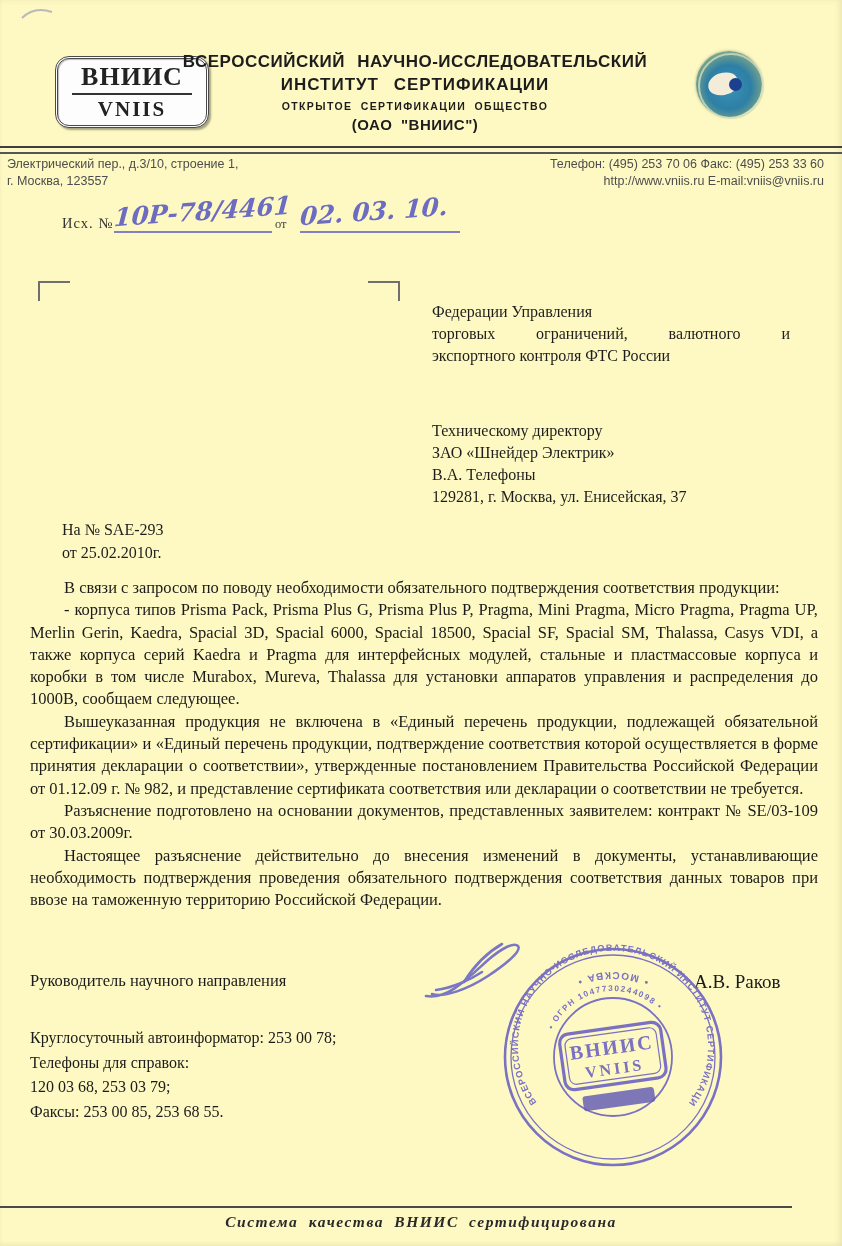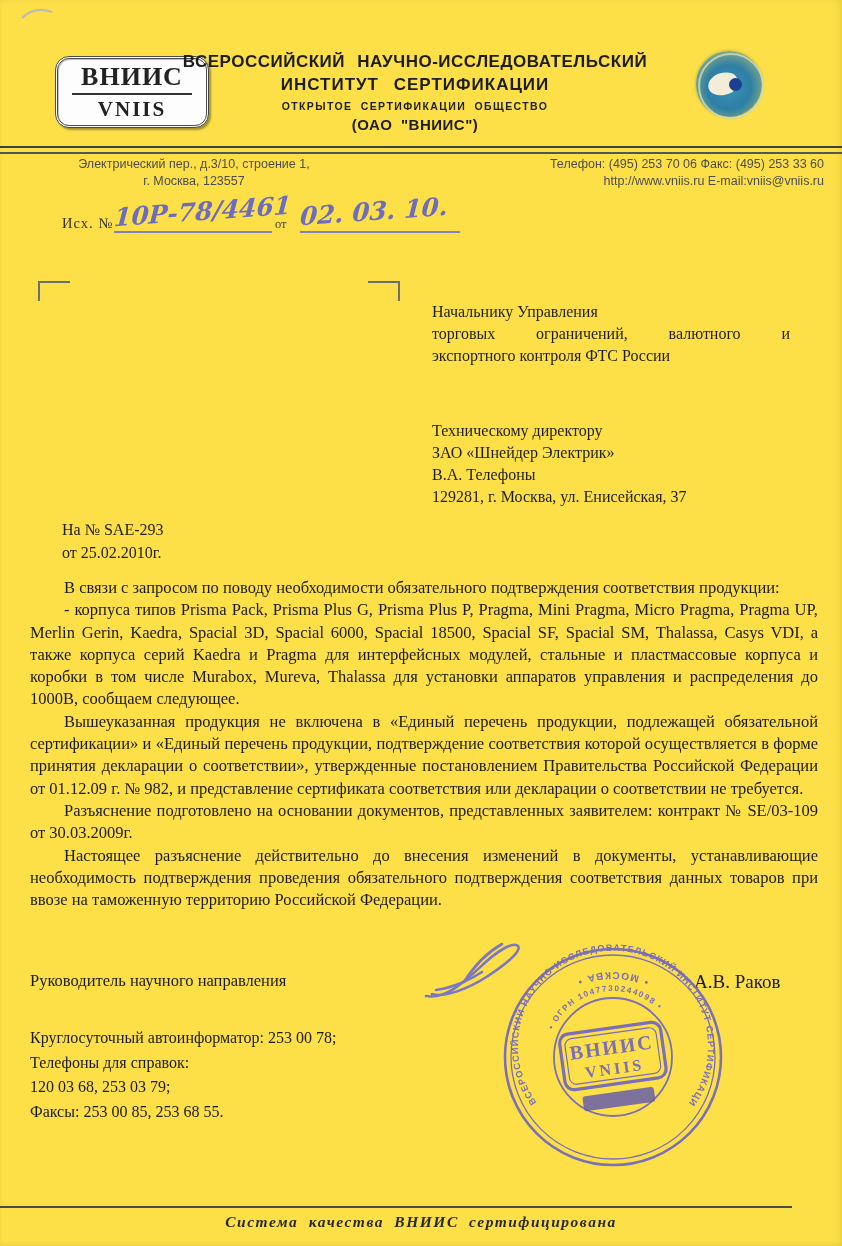--- a/index.html
+++ b/index.html
@@ -1,18 +1,18 @@
 <!DOCTYPE html>
 <html><head>
 <meta charset="utf-8">
 <style>
   html,body{margin:0;padding:0;background:#e8e8e8;}
   .page{
     position:relative;width:842px;height:1246px;margin:0 auto;
-    background:#fde047;overflow:hidden;
+    background:#fef9c3;overflow:hidden;
     font-family:"Liberation Serif", serif;color:#1c1c1c;
     box-shadow:inset -3px 0 6px rgba(0,0,0,.06), inset 0 -2px 4px rgba(0,0,0,.04);
   }
   .abs{position:absolute;}
 
   
   .logo{
     left:55px;top:56px;width:148px;height:66px;
     border:3px double #4a4a4a;border-radius:14px;
     box-shadow:2px 2px 2px rgba(0,0,0,.35), inset 1px 1px 1px rgba(0,0,0,.25);
@@ -32,21 +32,21 @@
     background:radial-gradient(circle at 50% 55%, #3a93b5 0%, #2e7fa5 45%, #79a58b 72%, #cfd8c0 88%, #f2f2ea 100%);
     box-shadow:0 0 3px rgba(60,90,60,.5);}
   .emblem .blob{position:absolute;left:12px;top:22px;width:30px;height:22px;border-radius:55% 45% 50% 50%;
     background:#f3ecd8;transform:rotate(-12deg);}
   .emblem .dot{position:absolute;left:33px;top:27px;width:13px;height:13px;border-radius:50%;background:#1d3f8f;}
   .emblem .rim{position:absolute;left:2px;top:2px;width:62px;height:62px;border-radius:50%;border:2px solid rgba(210,220,190,.8);}
 
   .rule{left:0;top:146px;width:842px;height:4px;border-top:2.5px solid #3f3f3f;border-bottom:2px solid #555;}
 
   .addr{font-family:"Liberation Sans",sans-serif;font-size:12.5px;color:#4d4d4d;line-height:17px;}
-  .addr-left{left:24px;top:156px;width:340px;text-align:center;}
+  .addr-left{left:7px;top:156px;width:340px;text-align:left;}
   .addr-right{left:448px;top:156px;width:376px;text-align:right;}
 
   
   .outgoing{left:62px;top:203px;width:470px;height:50px;font-size:14.5px;color:#333;}
   .outgoing .printed{position:absolute;left:0;top:12px;letter-spacing:1px;}
   .hw-wrap{position:absolute;border-bottom:2px solid #8080c2;height:34px;}
   .hw-wrap.n1{left:52px;top:-6px;width:158px;}
   .hw-wrap.n2{left:238px;top:-6px;width:160px;}
   .ot-label{position:absolute;left:213px;top:14px;font-size:12.5px;color:#444;}
   .hw{display:inline-block;font-family:"DejaVu Serif",serif;font-style:italic;font-weight:bold;
@@ -122,21 +122,21 @@
     <span class="printed">Исх. №</span>
     <span class="hw-wrap n1"><span class="hw">10Р-78/4461</span></span>
     <span class="ot-label">от</span>
     <span class="hw-wrap n2"><span class="hw">02. 03. 10.</span></span>
   </div>
 
   <div class="abs corner corner-l"></div>
   <div class="abs corner corner-r"></div>
 
   <div class="abs recip recip1">
-    <div>Начальнику Управления</div>
+    <div>Федерации Управления</div>
     <div class="spread">торговых ограничений, валютного и</div>
     <div>экспортного контроля ФТС  России</div>
   </div>
 
   <div class="abs recip recip2">
     <div>Техническому директору</div>
     <div>ЗАО «Шнейдер Электрик»</div>
     <div>В.А. Телефоны</div>
     <div>129281, г. Москва, ул. Енисейская, 37</div>
   </div>

